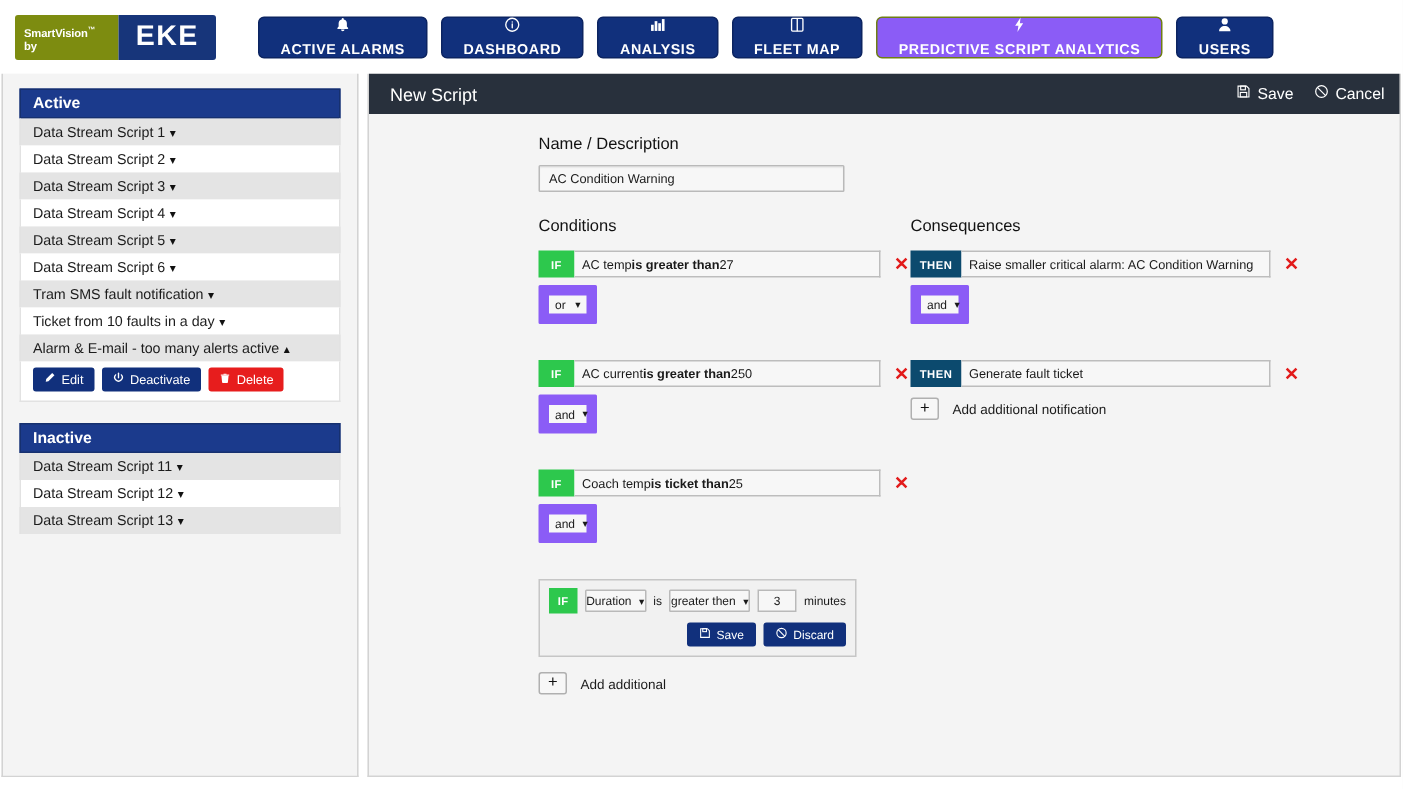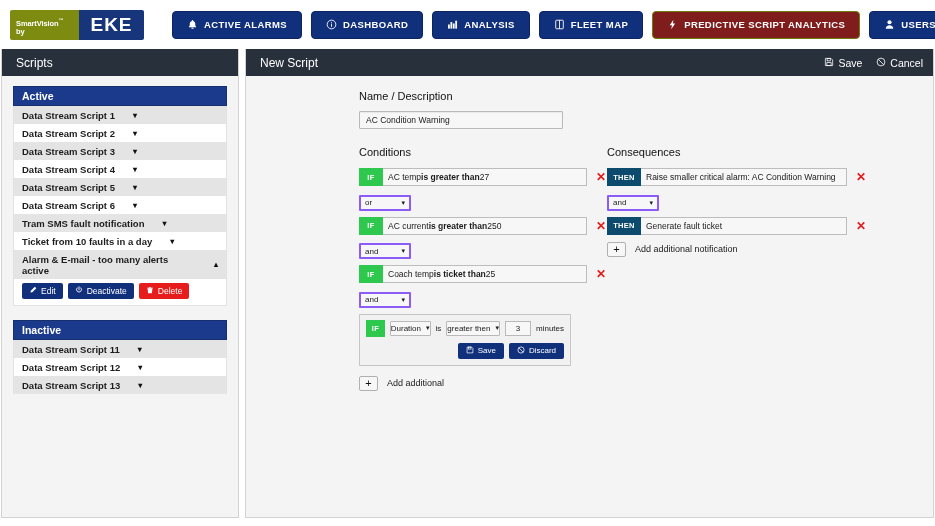--- a/index.html
+++ b/index.html
@@ -60,23 +60,24 @@
     letter-spacing: 0.4px;
     display: inline-flex;
     align-items: center;
     justify-content: center;
     gap: 6px;
     padding: 0 14px;
     margin-right: 9px;
     border: 1px solid #0c2461;
     cursor: pointer;
     white-space: nowrap;
+    flex-direction: column;
   }
   .navbtn.active {
-    background: #7f1d1d;
+    background: #8b5cf6;
     border-color: #6f7d14;
   }
   .navbtn .ic { display: inline-flex; align-items: center; }
   .navbtn svg { display: block; }
 
   
   .body {
     display: flex;
     gap: 6px;
     height: 477px;
@@ -117,25 +118,24 @@
     padding: 3px 8px;
     border: 1px solid #16306f;
   }
   .script-row {
     font-size: 9.5px;
     color: #1c1c1c;
     padding: 3.5px 8px;
     background: #ffffff;
     display: flex;
     align-items: center;
-    gap: 18px;
+    gap: 3px;
     cursor: pointer;
     border-left: 1px solid #e2e2e2;
     border-right: 1px solid #e2e2e2;
-    font-weight: bold;
   }
   .script-row:nth-child(even) { background: #e4e4e4; }
   .script-row .caret { font-size: 8px; color: #111; }
   .script-actions {
     background: #ffffff;
     padding: 4px 8px 6px 8px;
     display: flex;
     gap: 5px;
     border-left: 1px solid #e2e2e2;
     border-right: 1px solid #e2e2e2;
@@ -266,29 +266,29 @@
     cursor: pointer;
     width: 12px;
     text-align: center;
     line-height: 1;
   }
 
   .conj {
     display: inline-flex;
     align-items: center;
     gap: 5px;
-    border: 2px solid #8b5cf6;
+    border: 7px solid #8b5cf6;
     background: #f7f7f7;
     font-size: 8px;
     color: #1a1a1a;
     padding: 1.5px 4px;
     border-radius: 1px;
-    margin-bottom: 6px;
-    cursor: pointer;
-    width: 52px;
+    margin-bottom: 24px;
+    cursor: pointer;
+    width: 39px;
   }
   .conj .cv { flex: 1; }
   .conj .caret { font-size: 7px; }
 
   
   .edit-card {
     border: 1px solid #c6c6c6;
     background: #f1f1f1;
     padding: 5px 6px 6px 6px;
     width: 212px;
@@ -438,23 +438,20 @@
         </svg>
     </span>
     <span>USERS</span>
   </div>
 
 </div>
 
 <div class="body">
 
   <div class="panel-left">
-    <div class="panel-head">
-      <span>Scripts</span>
-    </div>
     <div class="panel-left-body">
 
       <div class="group">
         <div class="group-head">Active</div>
         <div class="script-row">
           <span>Data Stream Script 1</span>
           <span class="caret">▾</span>
         </div>
         <div class="script-row">
           <span>Data Stream Script 2</span>

